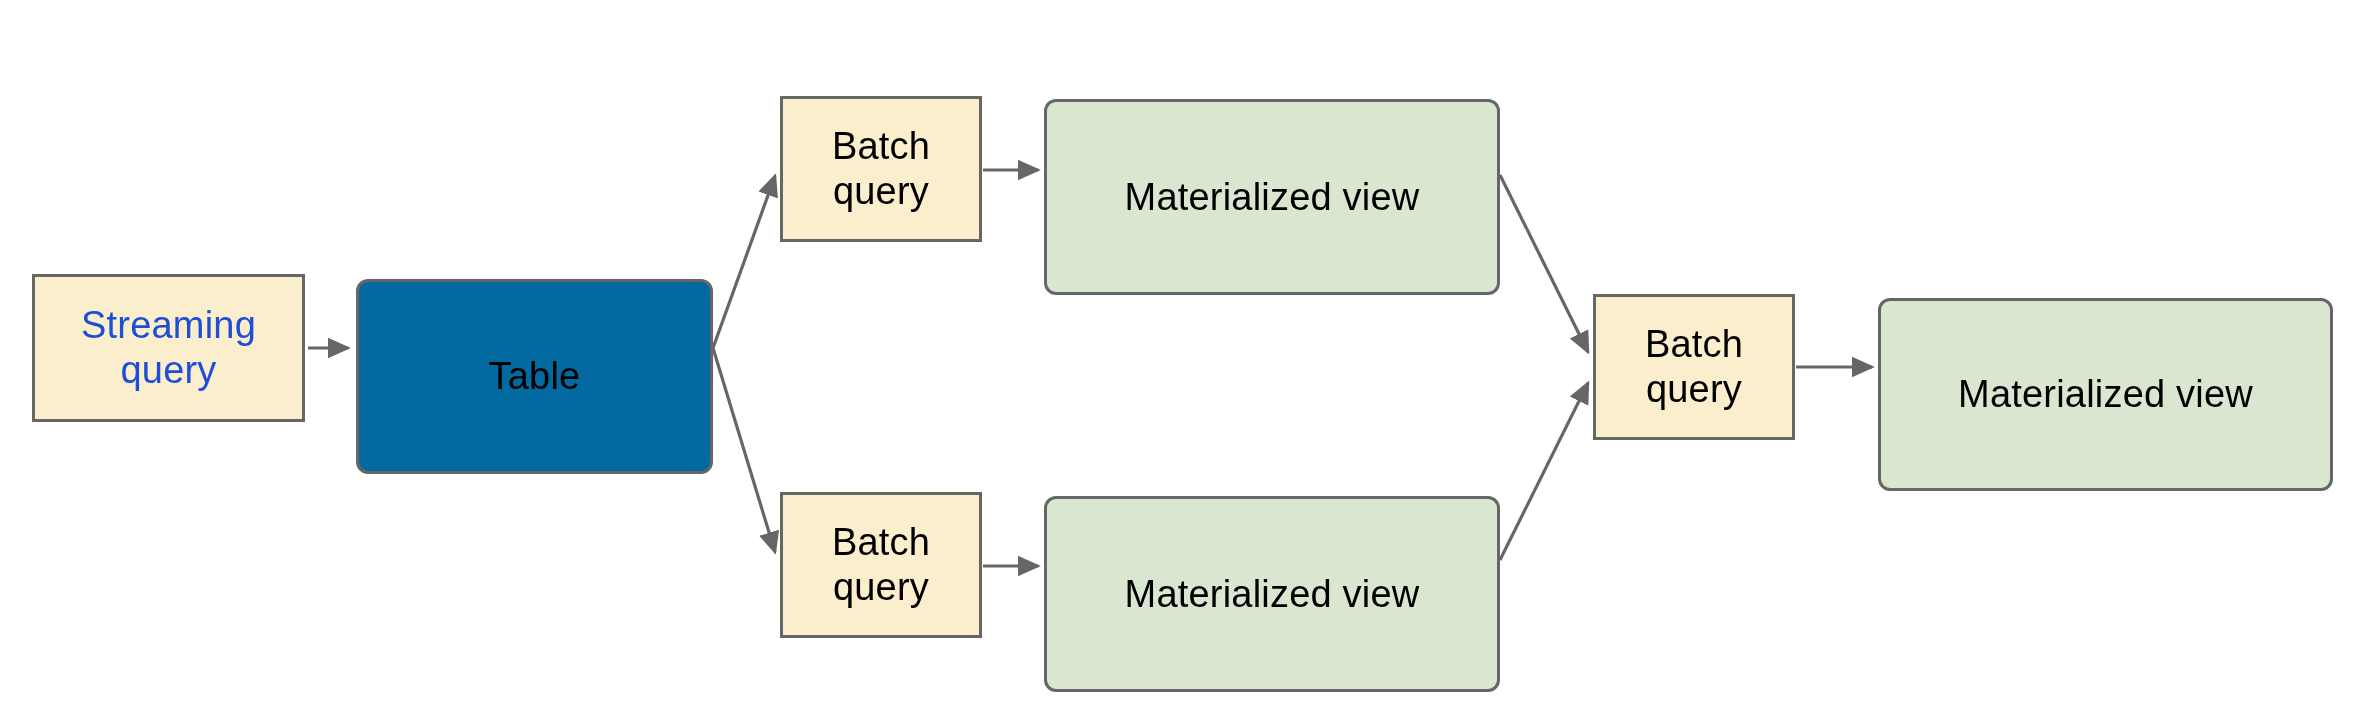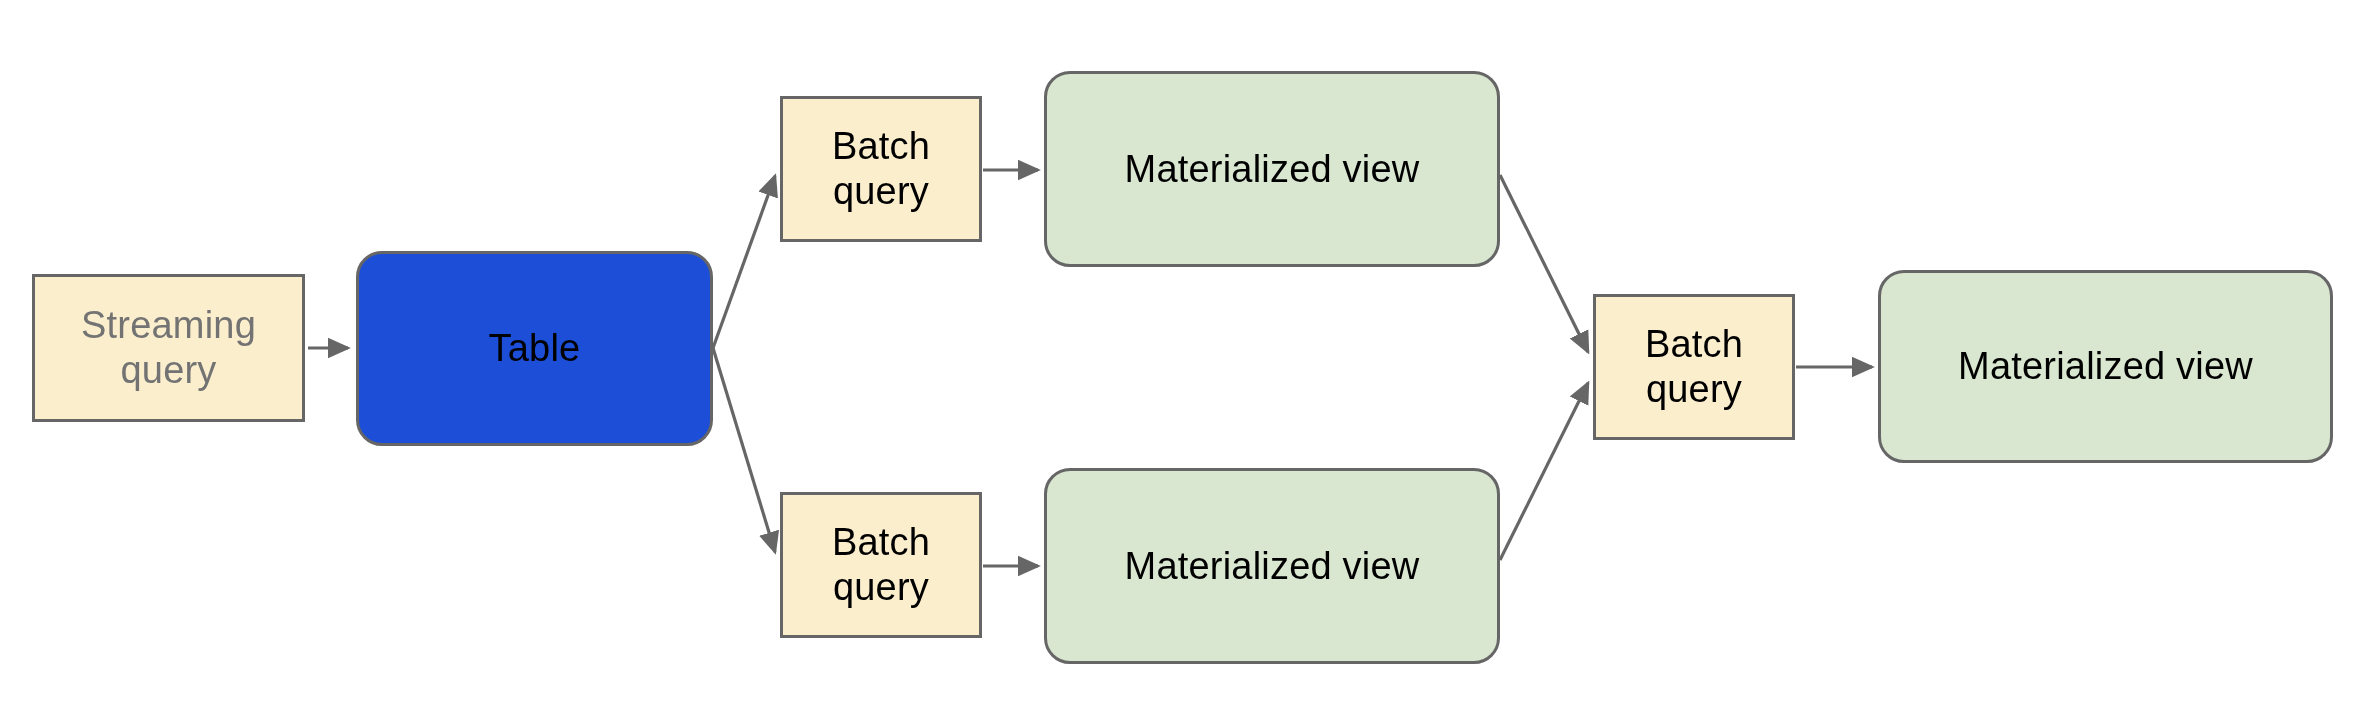--- a/index.html
+++ b/index.html
@@ -41,21 +41,22 @@
   }
   .node.process {
     background: #faeecd;
     border: 3px solid #666666;
     border-radius: 0;
     justify-content: center;
   }
   .node.store {
     background: #d9e7d0;
     border: 3px solid #666666;
-    border-radius: 26px;
+    border-radius: 12px;
+    margin-top: 28px;
   }
   .node-label {
     display: block;
     pointer-events: none;
   }
 </style>
 </head>
 <body>
 
 <div id="canvas" style="background: rgb(255, 255, 255);">
@@ -77,26 +78,26 @@
 
     <line x1="983" y1="566" x2="1038" y2="566" stroke="#666666" stroke-width="3.2" marker-end="url(#arrow)"></line>
 
     <line x1="1500" y1="175" x2="1588" y2="352" stroke="#666666" stroke-width="3.2" marker-end="url(#arrow)"></line>
 
     <line x1="1500" y1="560" x2="1588" y2="383" stroke="#666666" stroke-width="3.2" marker-end="url(#arrow)"></line>
 
     <line x1="1796" y1="367" x2="1872" y2="367" stroke="#666666" stroke-width="3.2" marker-end="url(#arrow)"></line>
   </svg>
 
-  <div class="node process" id="node-streaming-query" style="left: 32px; top: 274px; width: 273px; height: 148px; background: rgb(250, 238, 205); border-color: rgb(102, 102, 102); color: #737373;">
+  <div class="node process" id="node-streaming-query" style="left: 32px; top: 274px; width: 273px; height: 148px; background: rgb(250, 238, 205); border-color: rgb(102, 102, 102); color: #1d4ed8;">
     <span class="node-label">Streaming
 query</span>
   </div>
 
-  <div class="node store" id="node-table" style="left: 356px; top: 251px; width: 357px; height: 195px; background: #1d4ed8; border-color: rgb(102, 102, 102); color: rgb(0, 0, 0);">
+  <div class="node store" id="node-table" style="left: 356px; top: 251px; width: 357px; height: 195px; background: #0369a1; border-color: rgb(102, 102, 102); color: rgb(0, 0, 0);">
     <span class="node-label">Table</span>
   </div>
 
   <div class="node process" id="node-batch-query-top" style="left: 780px; top: 96px; width: 202px; height: 146px; background: rgb(250, 238, 205); border-color: rgb(102, 102, 102); color: rgb(0, 0, 0);">
     <span class="node-label">Batch
 query</span>
   </div>
 
   <div class="node store" id="node-materialized-view-top" style="left: 1044px; top: 71px; width: 456px; height: 196px; background: rgb(217, 231, 208); border-color: rgb(102, 102, 102); color: rgb(0, 0, 0);">
     <span class="node-label">Materialized view</span>

